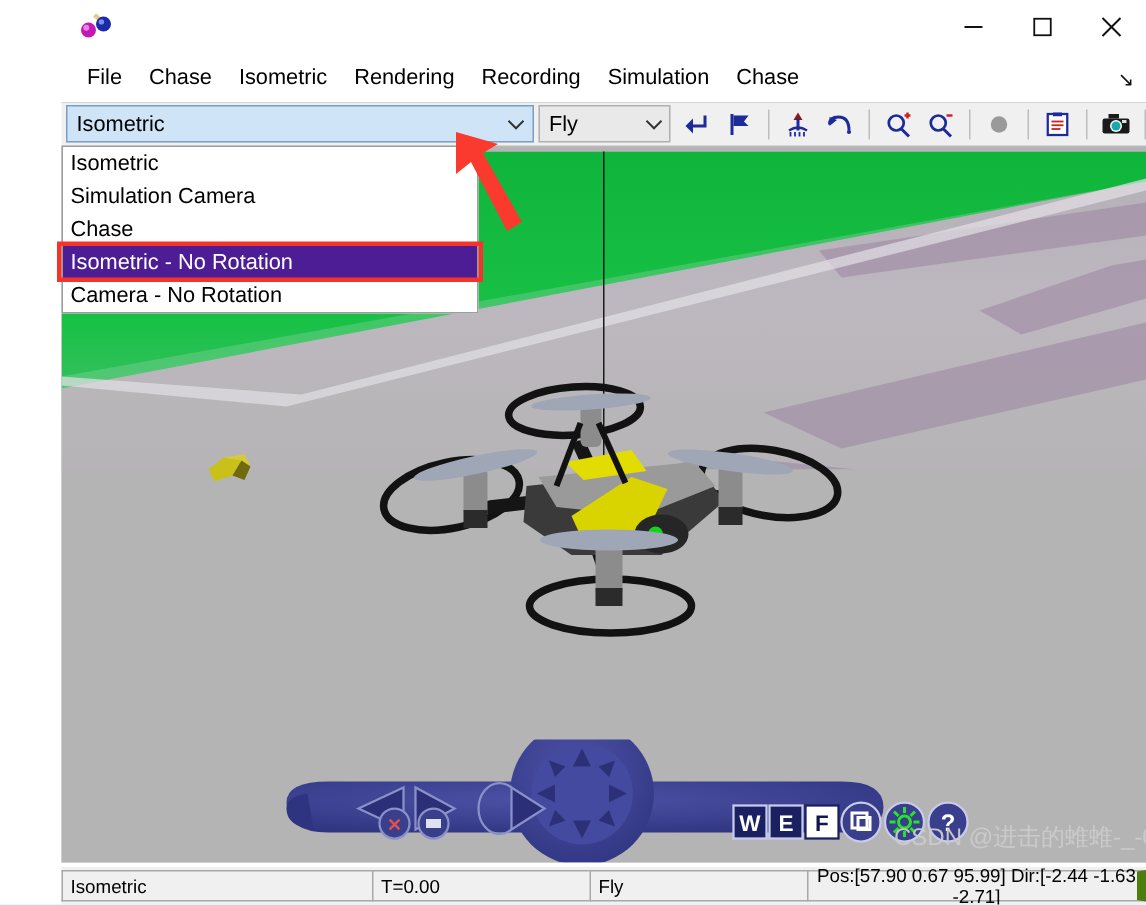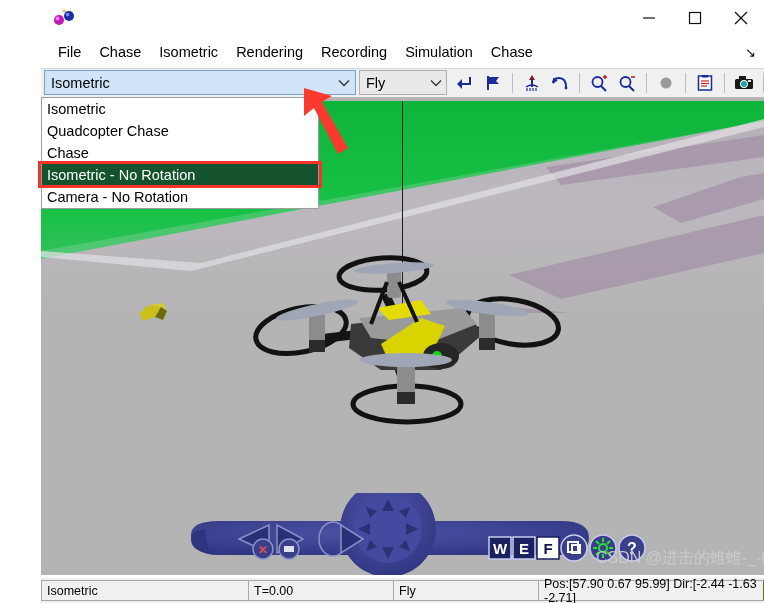--- a/index.html
+++ b/index.html
@@ -27,38 +27,38 @@
   .combo2 .val{font-size:14.5px;color:#000;padding-left:6px;flex:1;}
   .combo2 .arrow{width:20px;display:flex;align-items:center;justify-content:center;}
 
   .tbtns{position:absolute;left:410px;top:0;height:28px;display:flex;align-items:center;}
   .tbtn{width:28px;height:28px;display:flex;align-items:center;justify-content:center;}
   .tsep{width:1px;height:20px;background:#bdbdbd;margin:0 5px;}
 
   
   .dropdown{position:absolute;left:41px;top:97px;width:276px;background:#ffffff;border:1px solid #9d9d9d;z-index:40;}
   .dd-item{height:22px;line-height:22px;font-size:14.5px;color:#000;padding-left:5px;white-space:nowrap;}
-  .dd-item.sel{background:#14532d;color:#fff;}
+  .dd-item.sel{background:#4c1d95;color:#fff;}
   .dd-hilite{position:absolute;left:38px;top:161px;width:284px;height:27px;border:3px solid #f4342a;box-sizing:border-box;z-index:41;pointer-events:none;}
 
   
   .viewport{position:absolute;left:41px;top:97px;width:723px;height:478px;overflow:hidden;background:#b4b4b4;}
   .sky{position:absolute;left:0;top:0;width:100%;height:100%;background:#b4b4b4;}
   .grass{position:absolute;left:0;top:4px;width:100%;height:190px;}
   .road{position:absolute;left:0;top:6px;width:100%;height:210px;}
   .vline{position:absolute;left:361px;top:4px;width:1px;height:252px;background:#1b1b1b;}
   .ybox{position:absolute;left:96px;top:204px;width:34px;height:26px;}
 
   
   .hud{position:absolute;left:0;bottom:0;width:723px;height:82px;}
 
   
   .statusbar{position:absolute;left:41px;top:578px;width:723px;height:25px;background:#f0f0f0;display:flex;align-items:stretch;}
   .scell{border:1px solid #a8a8a8;border-right:none;background:#f0f0f0;display:flex;align-items:center;padding-left:5px;font-size:12.5px;color:#000;box-sizing:border-box;height:21px;margin-top:2px;}
-  .scell:last-child{border-right:1px solid #4d7c0f;}
+  .scell:last-child{border-right:6px solid #4d7c0f;text-align:center;}
   .s1{width:207px;}
   .s2{width:145px;}
   .s3{width:145px;}
   .s4{flex:1;}
   .watermark{position:absolute;left:596px;top:548px;font-size:16px;color:#cccccc;opacity:.95;white-space:nowrap;z-index:60;pointer-events:none;font-family:"Liberation Sans",sans-serif;}
 
   .arrow-anno{position:absolute;left:302px;top:86px;width:80px;height:70px;z-index:50;pointer-events:none;}
 
   .leftstrip{position:absolute;left:0;top:0;width:41px;height:603px;background:#ffffff;}
 </style>
@@ -352,21 +352,21 @@
             <rect x="14" y="6" width="3" height="2" fill="#e0e0e0"></rect>
           </svg>
       </div>
       <div class="tsep"></div>
 
     </div>
   </div>
 
   <div class="dropdown">
     <div class="dd-item">Isometric</div>
-    <div class="dd-item">Quadcopter Chase</div>
+    <div class="dd-item">Simulation Camera</div>
     <div class="dd-item">Chase</div>
     <div class="dd-item sel">Isometric - No Rotation</div>
     <div class="dd-item">Camera - No Rotation</div>
   </div>
   <div class="dd-hilite"></div>
 
   <svg class="arrow-anno" viewBox="0 0 80 70">
     <polygon points="2,2 30,10 20,16 46,62 36,68 12,22 2,30" fill="#fa3a2e"></polygon>
   </svg>
 

